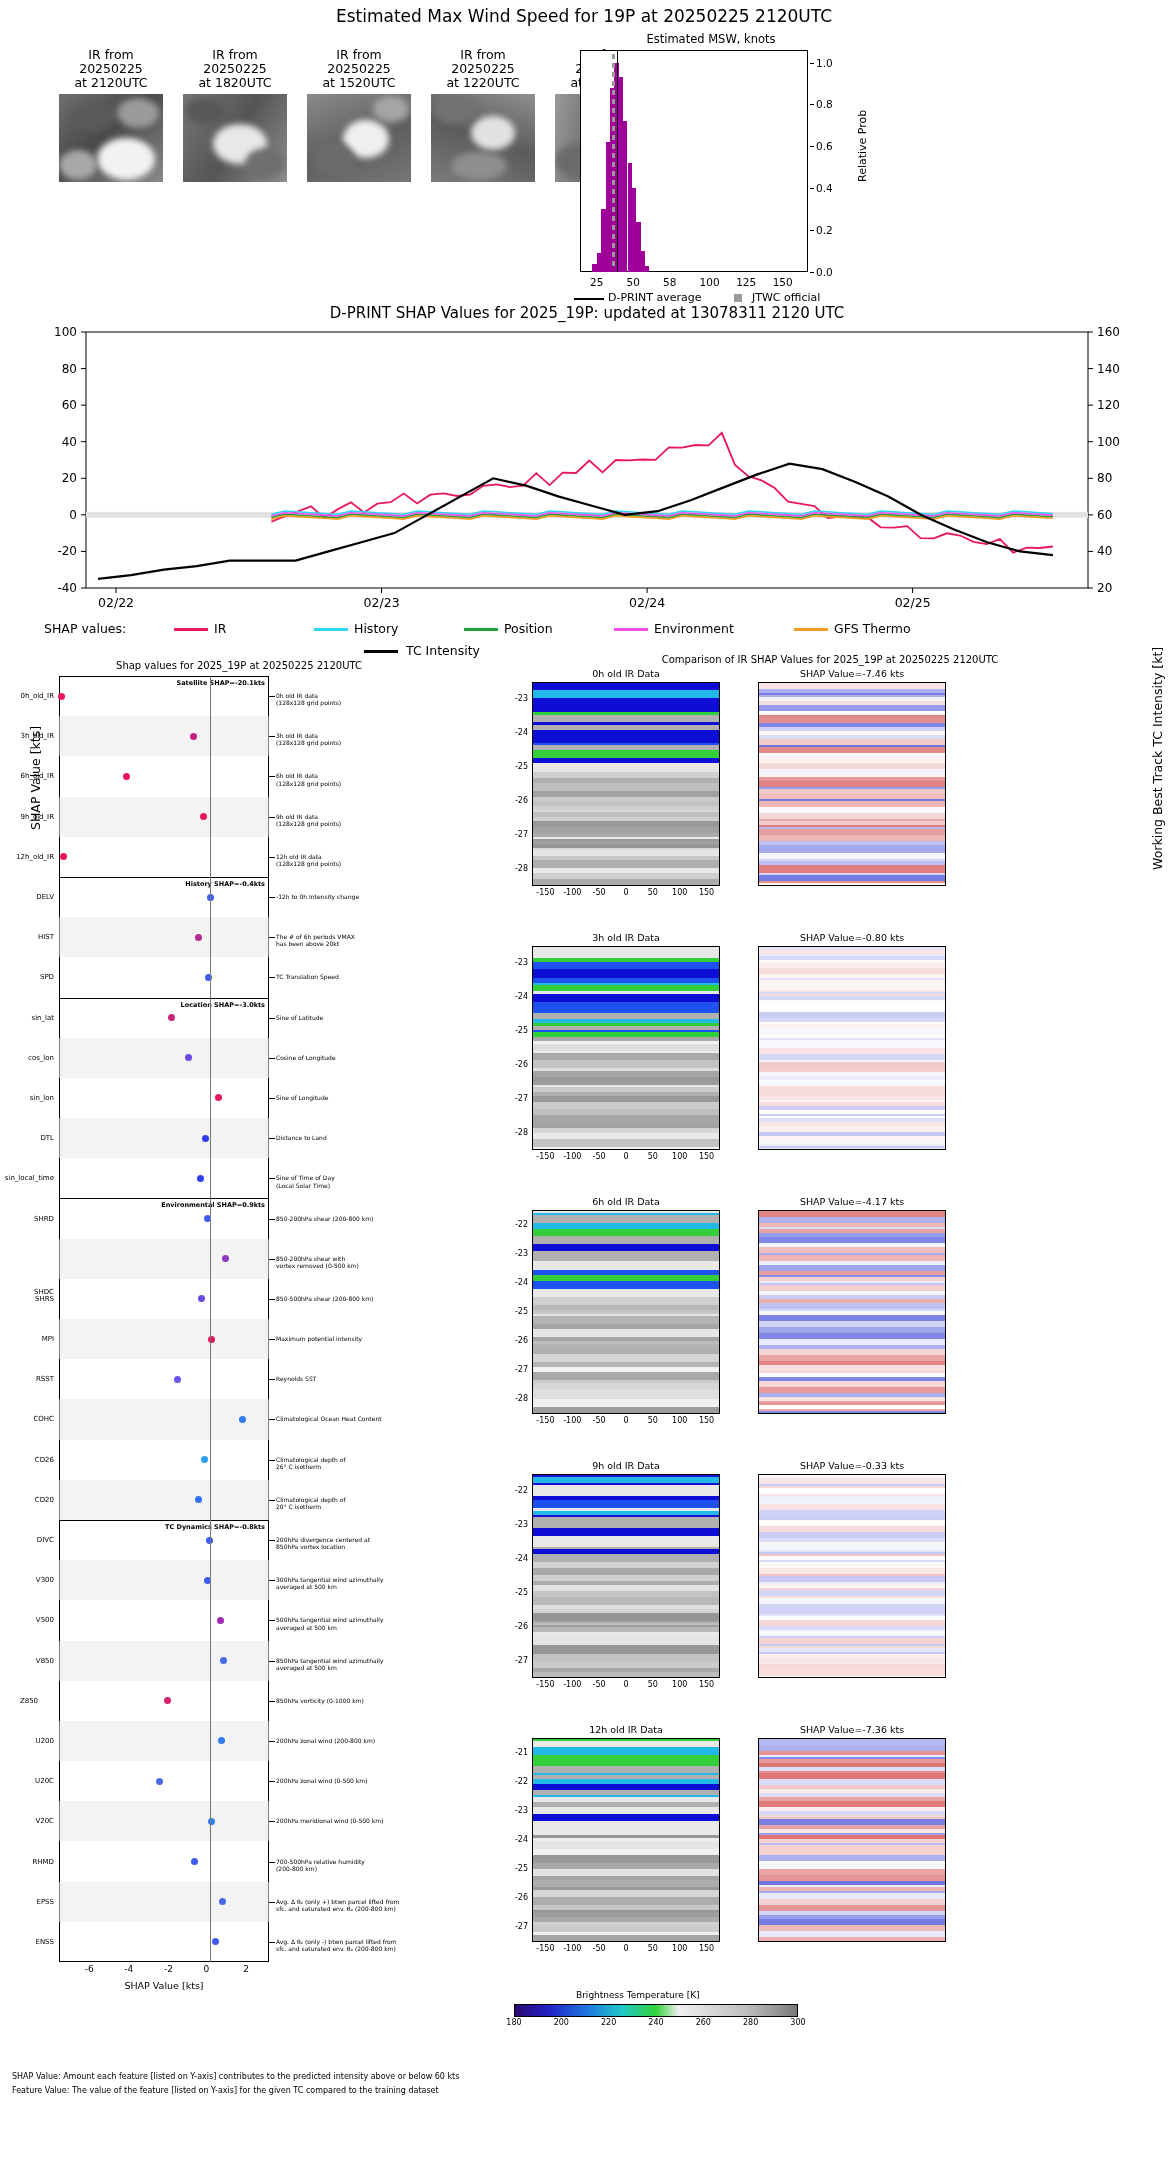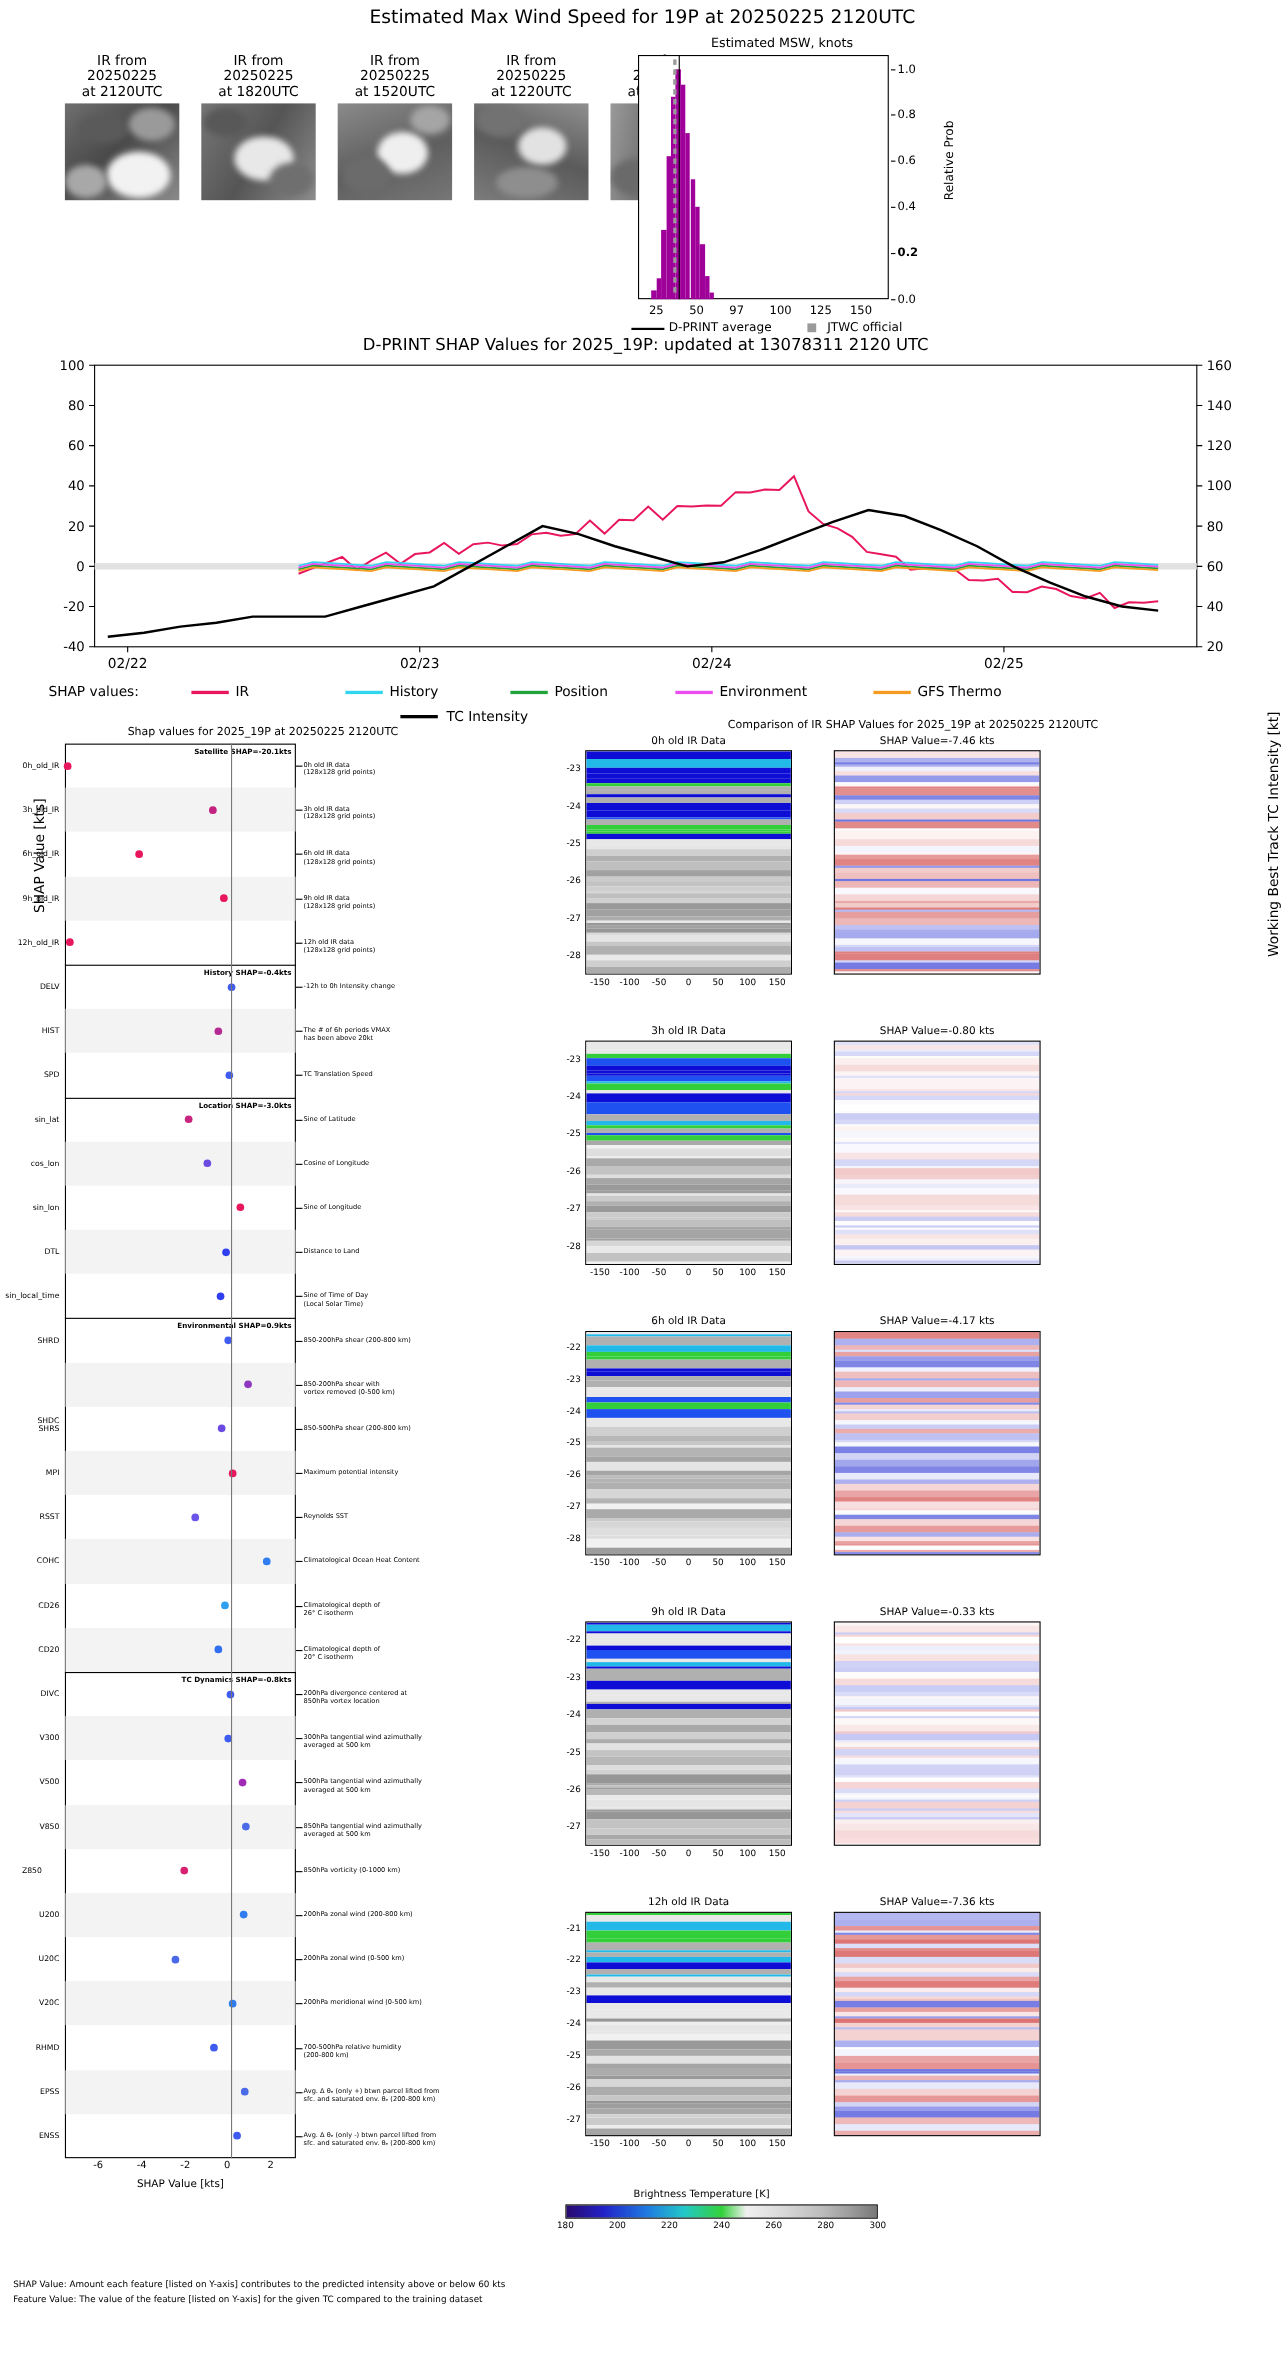--- a/index.html
+++ b/index.html
@@ -141,37 +141,37 @@
       <div class="abs" style="left: 32.0154px; top: 175px; width: 3.2px; height: 5px; background: rgb(154, 154, 154);"></div>
       <div class="abs" style="left: 32.0154px; top: 184px; width: 3.2px; height: 5px; background: rgb(154, 154, 154);"></div>
       <div class="abs" style="left: 32.0154px; top: 193px; width: 3.2px; height: 5px; background: rgb(154, 154, 154);"></div>
       <div class="abs" style="left: 32.0154px; top: 202px; width: 3.2px; height: 5px; background: rgb(154, 154, 154);"></div>
       <div class="abs" style="left: 32.0154px; top: 211px; width: 3.2px; height: 5px; background: rgb(154, 154, 154);"></div>
     </div>
 
   <div class="abs" id="histYLabels" style="left:254px;top:18px;width:50px;height:222px;">
       <div class="lbl" style="left: 6px; top: 216px;">0.0</div>
       <div class="tick" style="left: 0px; top: 222px; width: 4px; height: 1px;"></div>
-      <div class="lbl" style="left: 6px; top: 174.113px; font-weight: bold;">0.2</div>
+      <div class="lbl" style="left: 6px; top: 174.113px;">0.2</div>
       <div class="tick" style="left: 0px; top: 180.113px; width: 4px; height: 1px;"></div>
       <div class="lbl" style="left: 6px; top: 132.226px;">0.4</div>
       <div class="tick" style="left: 0px; top: 138.226px; width: 4px; height: 1px;"></div>
       <div class="lbl" style="left: 6px; top: 90.3396px;">0.6</div>
       <div class="tick" style="left: 0px; top: 96.3396px; width: 4px; height: 1px;"></div>
       <div class="lbl" style="left: 6px; top: 48.4528px;">0.8</div>
       <div class="tick" style="left: 0px; top: 54.4528px; width: 4px; height: 1px;"></div>
       <div class="lbl" style="left: 6px; top: 6.56604px;">1.0</div>
       <div class="tick" style="left: 0px; top: 12.566px; width: 4px; height: 1px;"></div>
     </div>
   <div class="abs rot" style="left:300px;top:150px;font-size:11px;">Relative Prob</div>
 
   <div class="abs" id="histXLabels" style="left:24px;top:242px;width:228px;height:16px;">
       <div class="lbl" style="left: 10px; top: 2px;">25</div>
       <div class="lbl" style="left: 46.5385px; top: 2px;">50</div>
-      <div class="lbl" style="left: 83.0769px; top: 2px;">97</div>
+      <div class="lbl" style="left: 83.0769px; top: 2px;">58</div>
       <div class="lbl" style="left: 119.615px; top: 2px;">100</div>
       <div class="lbl" style="left: 156.154px; top: 2px;">125</div>
       <div class="lbl" style="left: 192.692px; top: 2px;">150</div>
     </div>
 
   <div class="abs" style="left:16px;top:258px;width:290px;height:18px;">
     <div class="abs" style="left:2px;top:8px;width:30px;height:2px;background:#000;"></div>
     <div class="abs" style="left:36px;top:1px;font-size:11px;">D-PRINT average</div>
     <div class="abs" style="left:162px;top:4px;width:8px;height:8px;background:#9a9a9a;"></div>
     <div class="abs" style="left:180px;top:1px;font-size:11px;">JTWC official</div>

